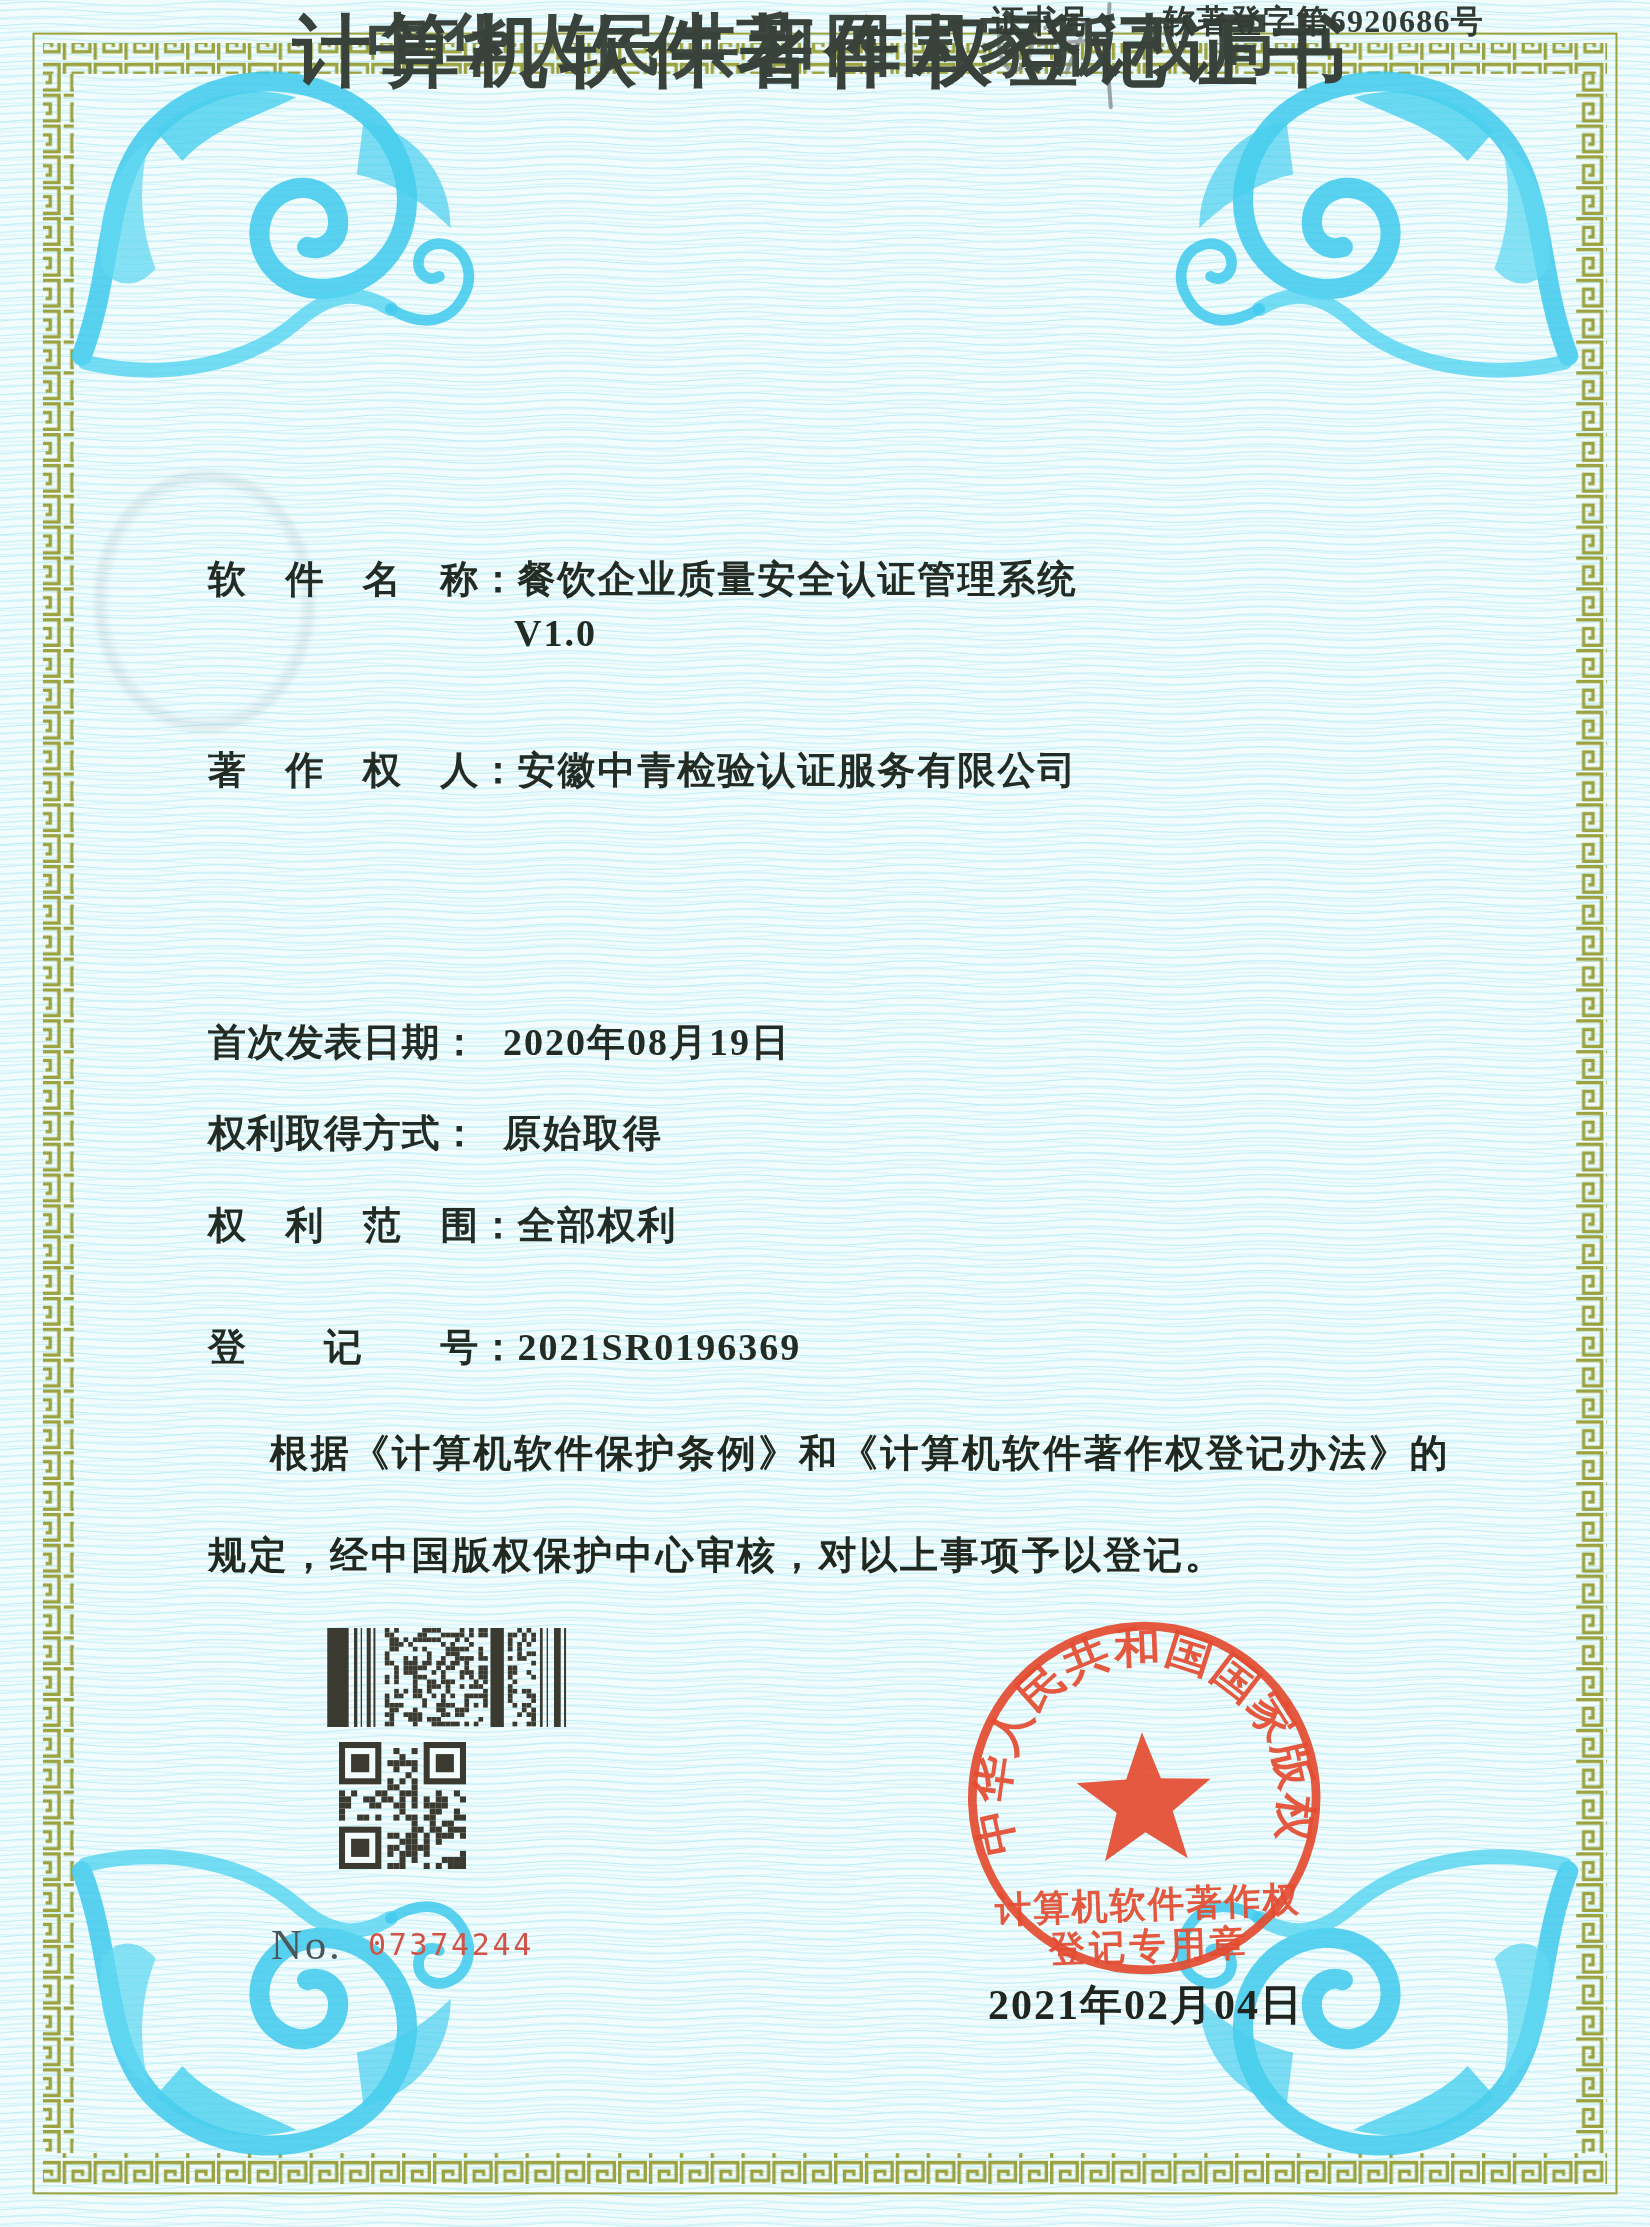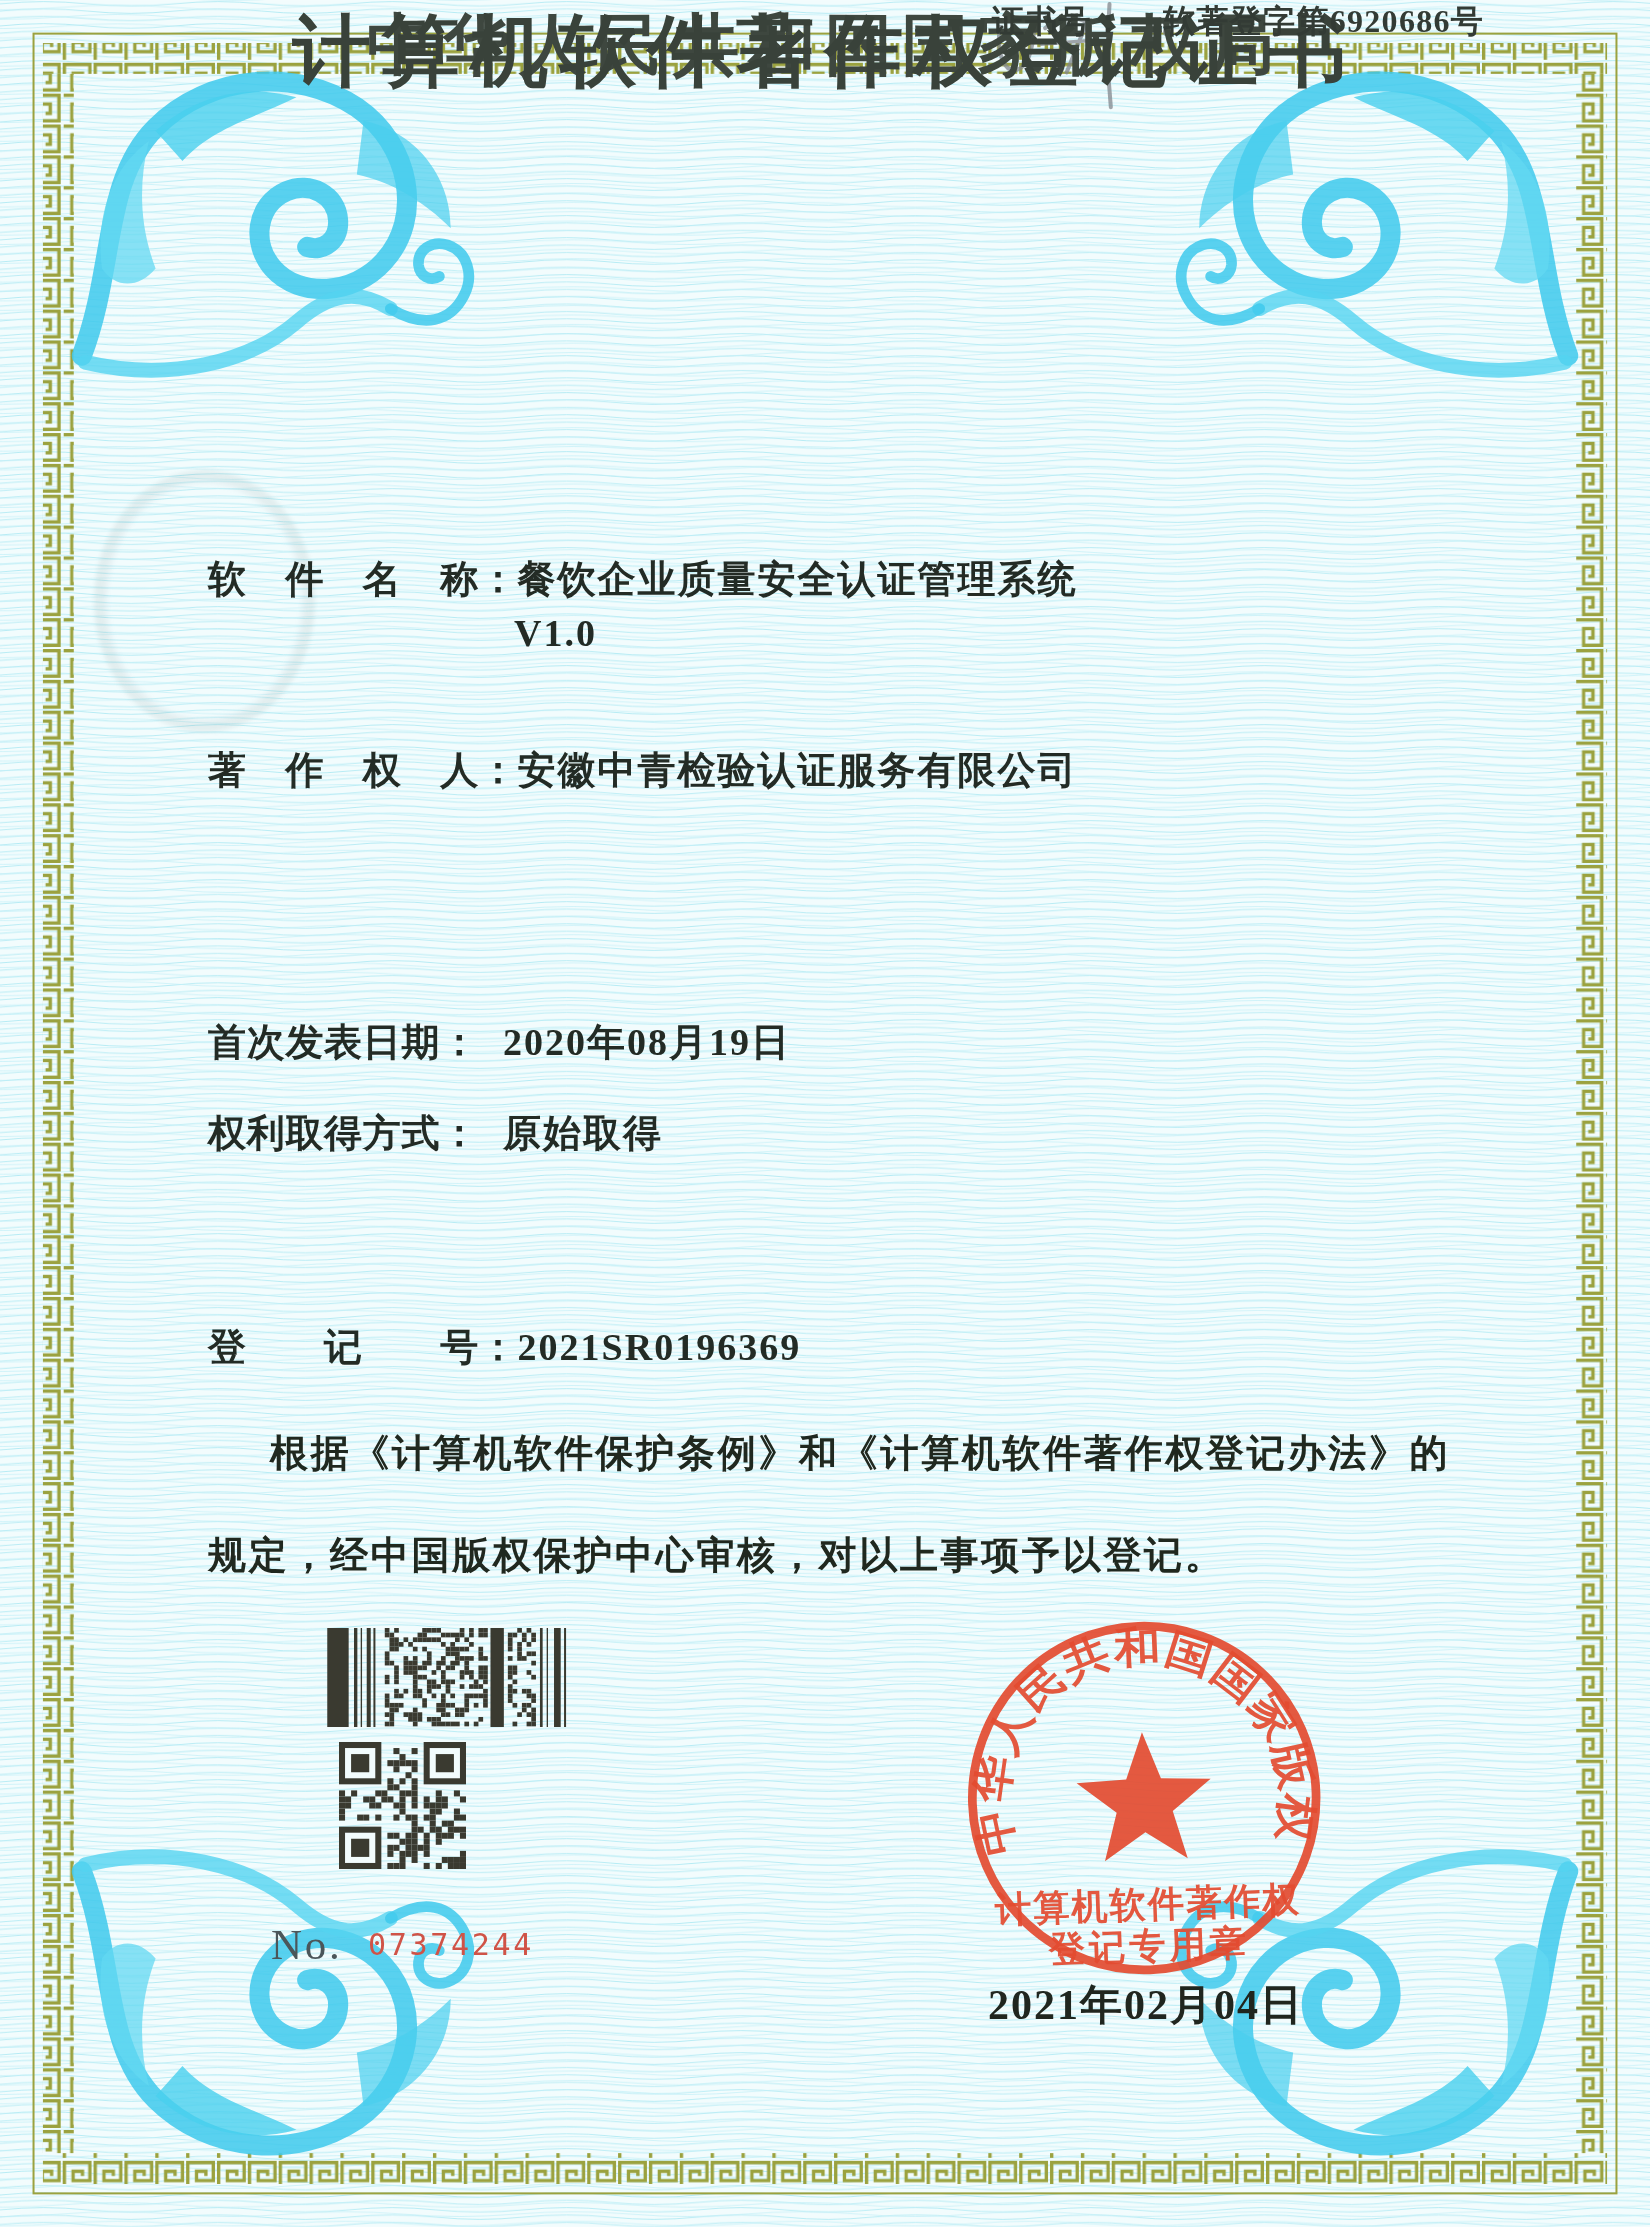--- a/index.html
+++ b/index.html
@@ -136,20 +136,23 @@
 
 
   <div class="abs field-row" style="top:1017px;">
     <span class="field-label">首次发表日期：</span><span class="field-value">2020年08月19日</span>
   </div>
 
   <div class="abs field-row" style="top:1108px;">
     <span class="field-label">权利取得方式：</span><span class="field-value">原始取得</span>
   </div>
 
+  <div class="abs field-row" style="top:1200px;">
+    <span class="field-label">权　利　范　围：</span><span class="field-value">全部权利</span>
+  </div>
 
   <div class="abs field-row" style="top:1322px;">
     <span class="field-label">登　　记　　号：</span><span class="field-value">2021SR0196369</span>
   </div>
 
   <div class="abs stmt" style="left:270px;top:1428px;">根据《计算机软件保护条例》和《计算机软件著作权登记办法》的</div>
   <div class="abs stmt" style="left:208px;top:1530px;">规定，经中国版权保护中心审核，对以上事项予以登记。</div>
 
   <div class="abs barcode-box" id="barcode">
       <svg width="244" height="99" xmlns="http://www.w3.org/2000/svg" viewBox="0 0 364 148">

